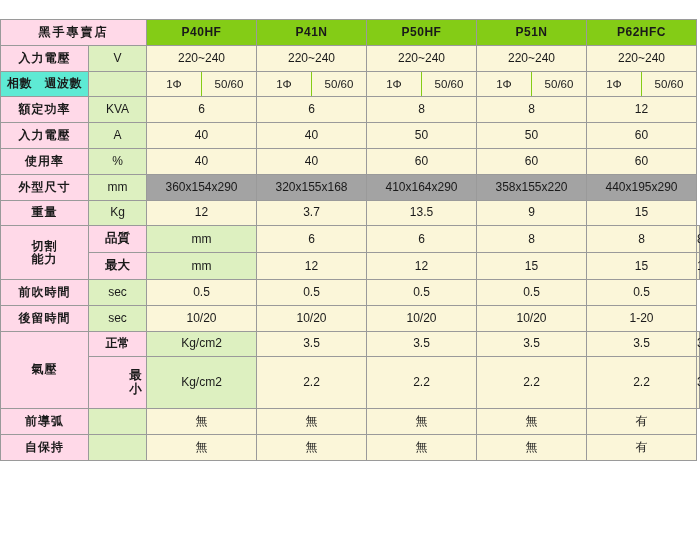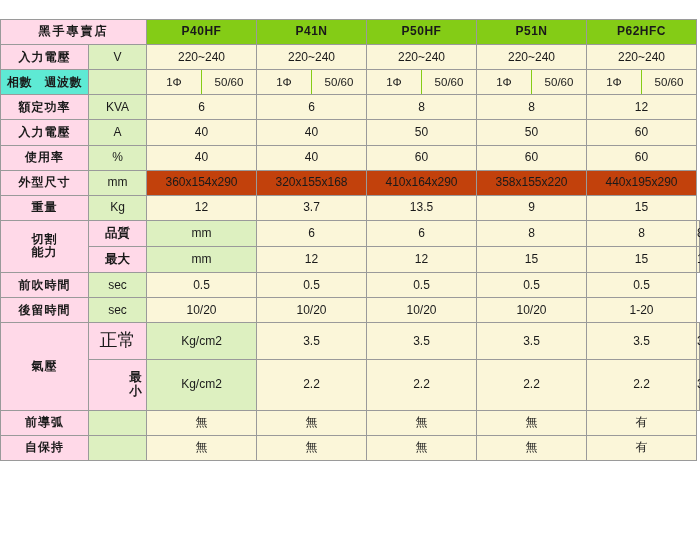--- a/index.html
+++ b/index.html
@@ -74,21 +74,21 @@
   .unit-sm {
     background: #ddf0c0;
     font-size: 11px;
   }
   
   .val {
     background: #fbf6d9;
     font-size: 12.5px;
   }
   .val-sm {
-    background: #c2410c;
+    background: #a3a3a3;
     font-size: 11.5px;
   }
   
   .split {
     background: #fbf6d9;
     padding: 0;
   }
   .split-inner {
     display: flex;
     width: 100%;
@@ -271,21 +271,21 @@
       <td class="unit">sec</td>
       <td class="val">10/20</td>
       <td class="val">10/20</td>
       <td class="val">10/20</td>
       <td class="val">10/20</td>
       <td class="val">1-20</td>
     </tr>
 
     <tr>
       <td class="vlabel" rowspan="2">氣壓</td>
-      <td class="unit" style="background:#ffd9e8; font-weight:normal; font-size:18px;">正常</td>
+      <td class="unit" style="background:#ffd9e8; font-weight:bold; font-size:12px;">正常</td>
       <td class="unit-sm">Kg/cm2</td>
       <td class="val">3.5</td>
       <td class="val">3.5</td>
       <td class="val">3.5</td>
       <td class="val">3.5</td>
     <td class="val">3.5</td>
       </tr>
 
     <tr>
       <td class="unit" style="background:#ffd9e8; font-weight:bold; font-size:12.5px;padding-left:36px;">最小</td>

